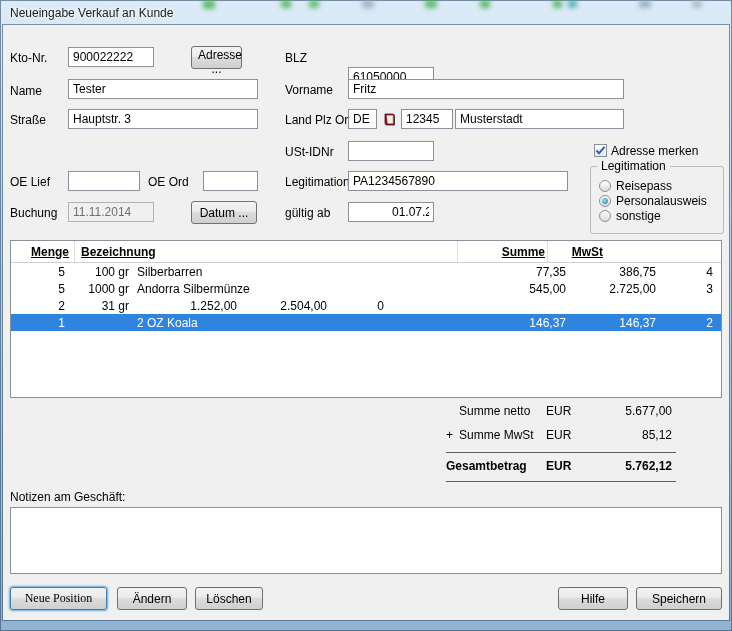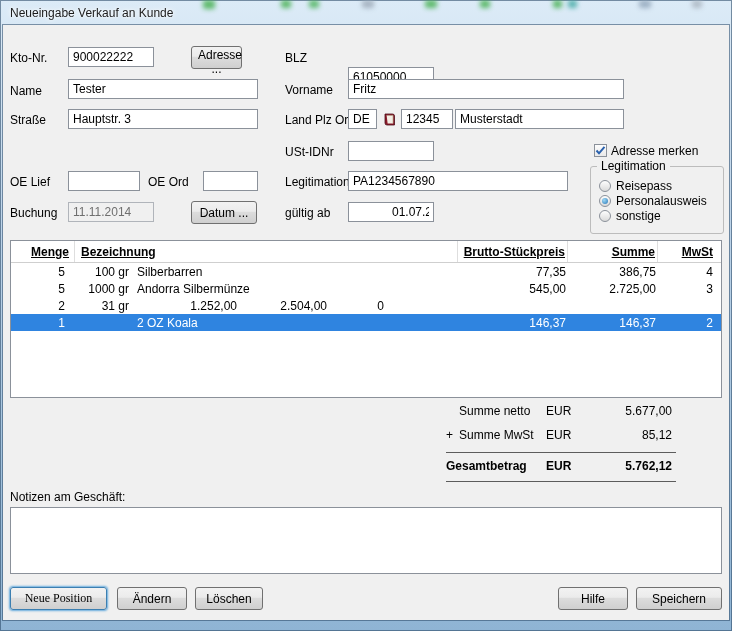--- a/index.html
+++ b/index.html
@@ -140,21 +140,20 @@
   <span class="lbl" style="left:10px;top:206px;">Buchung</span>
   <input class="tb" disabled="" style="left: 68px; top: 202px; width: 86px;" value="11.11.2014">
   <button class="btn" style="left:191px;top:201px;width:66px;">Datum ...</button>
   <span class="lbl" style="left:285px;top:206px;">gültig ab</span>
   <input class="tb" style="left: 348px; top: 202px; width: 86px; padding-left: 43px;" value="01.07.2014">
 
   <div class="itable">
     <div class="thead">
       <div class="hcell h-menge">Menge</div>
       <div class="hcell h-bez">Bezeichnung</div>
-      <div class="hcell h-preis">Brutto-Stückpreis</div>
       <div class="hcell h-summe">Summe</div>
       <div class="hcell h-mwst">MwSt</div>
     </div>
     <div class="trow">
       <div class="c-menge">5</div>
       <div class="c-amount">100 gr</div>
       <div class="c-name">Silberbarren</div>
       <div class="c-preis">77,35</div>
       <div class="c-summe">386,75</div>
       <div class="c-mwst">4</div>

